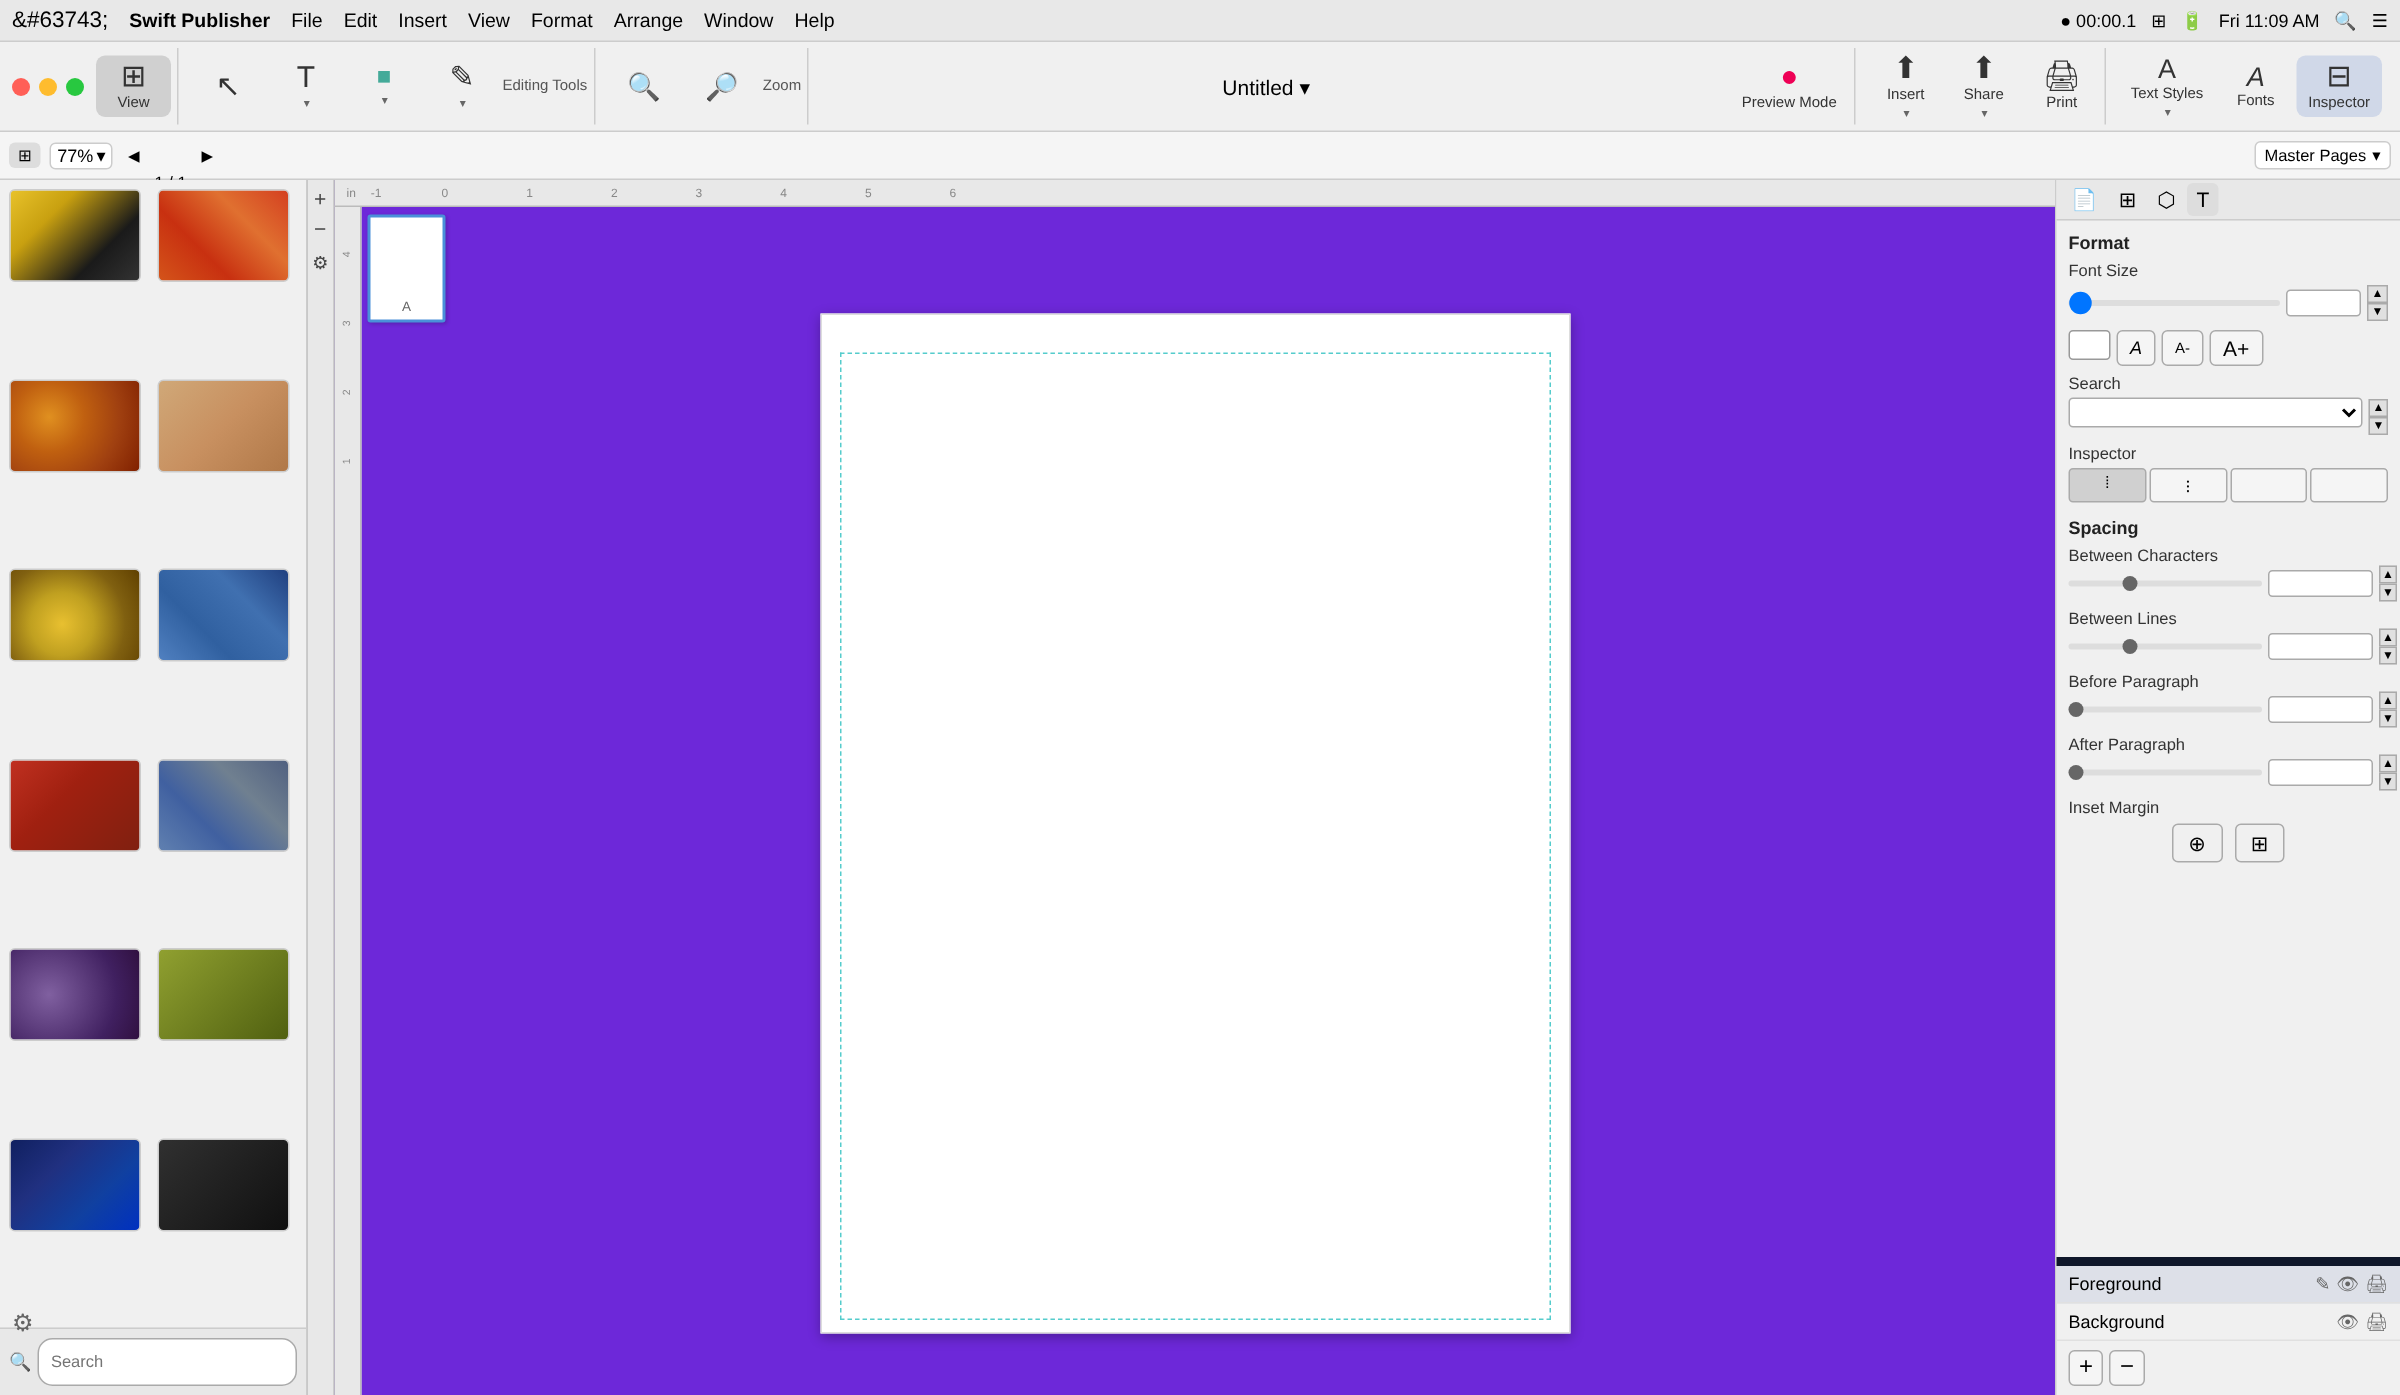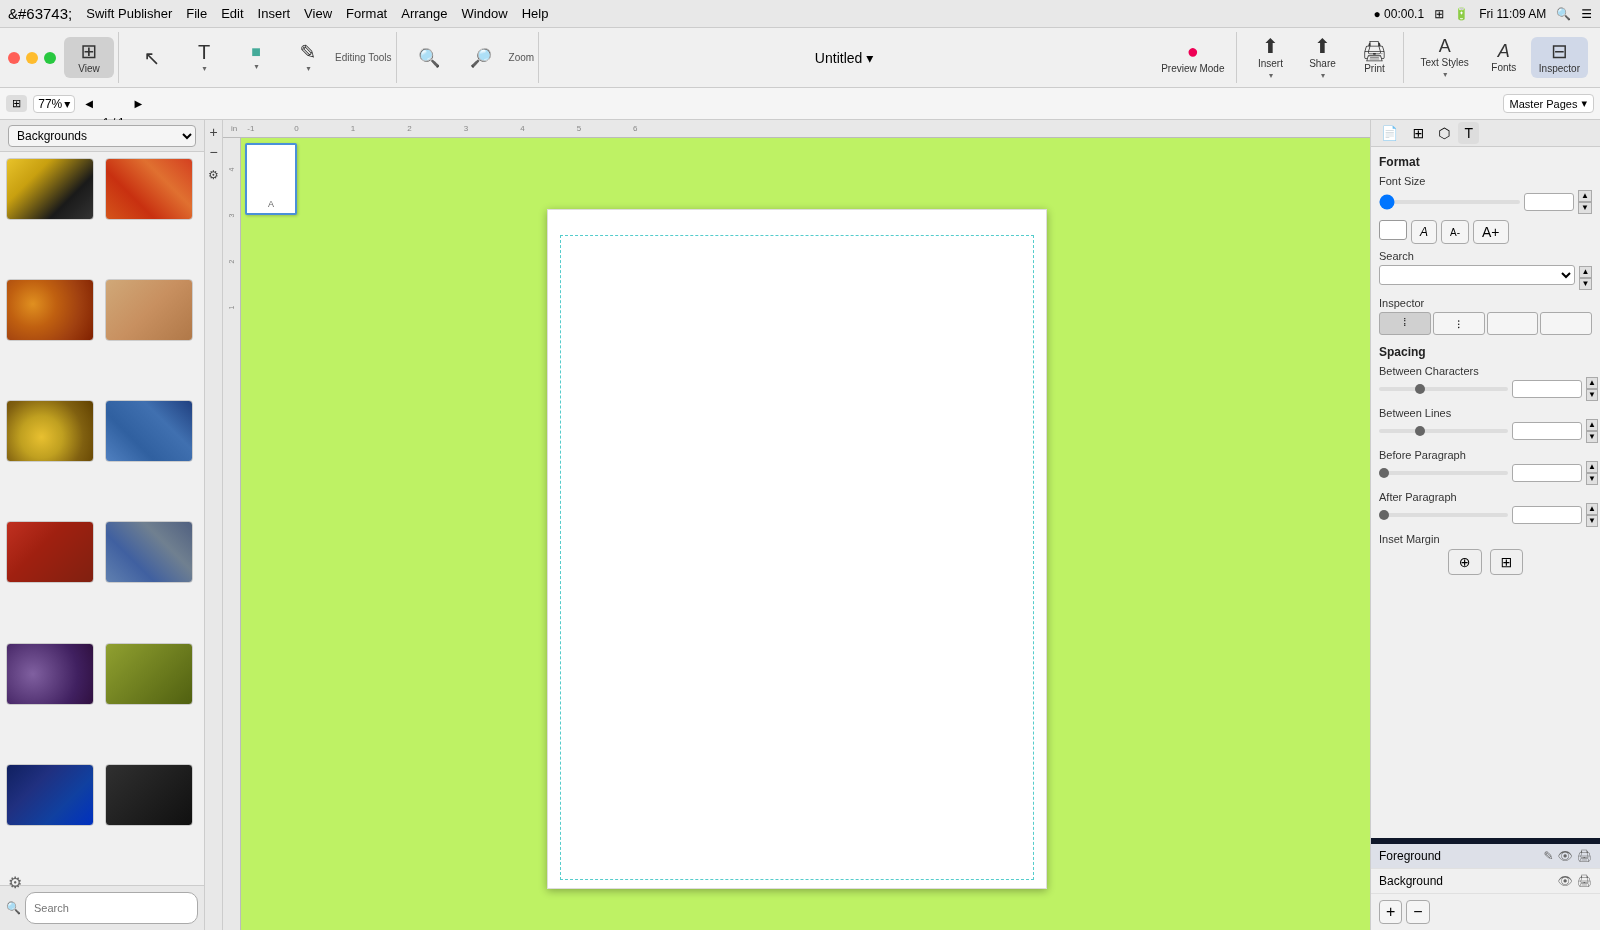--- a/index.html
+++ b/index.html
@@ -5,21 +5,21 @@
     * { box-sizing: border-box; margin: 0; padding: 0; }
     body { font-family: -apple-system, BlinkMacSystemFont, 'Helvetica Neue', sans-serif; font-size: 12px; background: #1a1a1a; overflow: hidden; width: 1600px; height: 930px; }
 
     
     .menu-bar {
       display: flex; align-items: center; background: #e8e8e8; height: 28px;
       padding: 0 8px; gap: 14px; font-size: 13px; color: #000;
       border-bottom: 1px solid #ccc; position: relative; z-index: 100;
     }
     .menu-bar .apple-logo { font-size: 15px; }
-    .menu-bar .app-name { font-weight: 400; }
+    .menu-bar .app-name { font-weight: 700; }
     .menu-bar .menu-item { cursor: pointer; }
     .menu-bar-right { margin-left: auto; display: flex; align-items: center; gap: 10px; font-size: 12px; }
     .menu-bar-right .time { font-weight: 500; }
 
     
     .traffic-lights { display: flex; gap: 6px; align-items: center; }
     .tl { width: 12px; height: 12px; border-radius: 50%; display: inline-block; }
     .tl-red { background: #ff5f57; }
     .tl-yellow { background: #febc2e; }
     .tl-green { background: #28c840; }
@@ -80,21 +80,21 @@
     .thumb-5 { background: radial-gradient(circle at 40% 60%, #e8c030, #c0a020, #806010, #604000); }
     .thumb-6 { background: linear-gradient(45deg, #5080c0, #3060a0, #4070b0, #204080); }
     .thumb-7 { background: linear-gradient(135deg, #c03020 0%, #a02010 40%, #802010 100%); }
     .thumb-8 { background: linear-gradient(45deg, #6080b0, #4060a0, #708090, #506080); }
     .thumb-9 { background: radial-gradient(circle at 30% 50%, #8060a0, #604080, #402060, #301040); }
     .thumb-10 { background: linear-gradient(135deg, #90a030 0%, #708020 50%, #506010 100%); }
     .thumb-11 { background: linear-gradient(135deg, #102060, #203080, #1040a0, #0030c0); }
     .thumb-12 { background: linear-gradient(135deg, #303030 0%, #202020 50%, #101010 100%); }
 
     
-    .canvas-area { flex: 1; background: #bef264; position: relative; overflow: hidden; }
+    .canvas-area { flex: 1; background: #6d28d9; position: relative; overflow: hidden; }
     .ruler-h { height: 18px; background: #e8e8e8; border-bottom: 1px solid #bbb; display: flex; align-items: center; font-size: 9px; color: #666; padding-left: 8px; }
     .canvas-content { position: relative; height: calc(100% - 18px); display: flex; align-items: center; justify-content: center; }
     .page-canvas { width: 500px; height: 680px; background: white; box-shadow: 0 2px 8px rgba(0,0,0,0.3); border: 1px solid #ddd; position: relative; margin-top: 30px; }
     .page-canvas-inner { position: absolute; top: 30px; left: 15px; right: 15px; bottom: 10px; border: 1px solid #7ec8c8; }
 
     
     .right-panel { width: 230px; background: #f0f0f0; border-left: 1px solid #ccc; display: flex; flex-direction: column; }
     .inspector-tabs { display: flex; background: #e8e8e8; border-bottom: 1px solid #ccc; padding: 2px 4px; gap: 2px; }
     .inspector-tab { padding: 3px 6px; border-radius: 4px; cursor: pointer; font-size: 11px; }
     .inspector-content { flex: 1; overflow-y: auto; padding: 8px; }
@@ -278,25 +278,20 @@
     </div>
     <div class="master-pages">
       <span>Master Pages</span>
       <span>▾</span>
     </div>
   </div>
 
   <div class="content-area">
 
     <div class="left-panel">
-      <div class="bg-header">
-        <select class="bg-select">
-          <option>Backgrounds</option>
-        </select>
-      </div>
 
       <div class="bg-thumbnails">
 
         <div class="bg-thumb thumb-1"></div>
         <div class="bg-thumb thumb-2"></div>
 
         <div class="bg-thumb thumb-3"></div>
         <div class="bg-thumb thumb-4"></div>
 
         <div class="bg-thumb thumb-5"></div>

